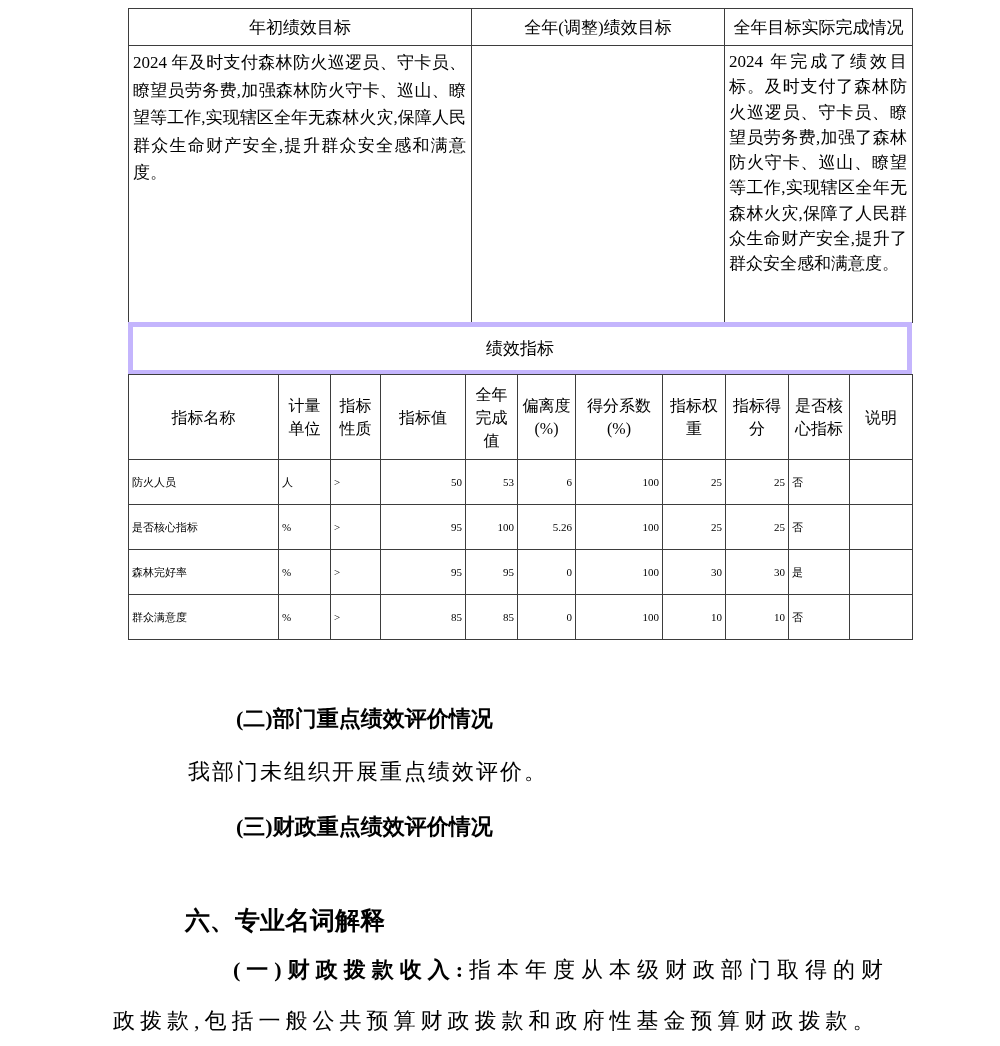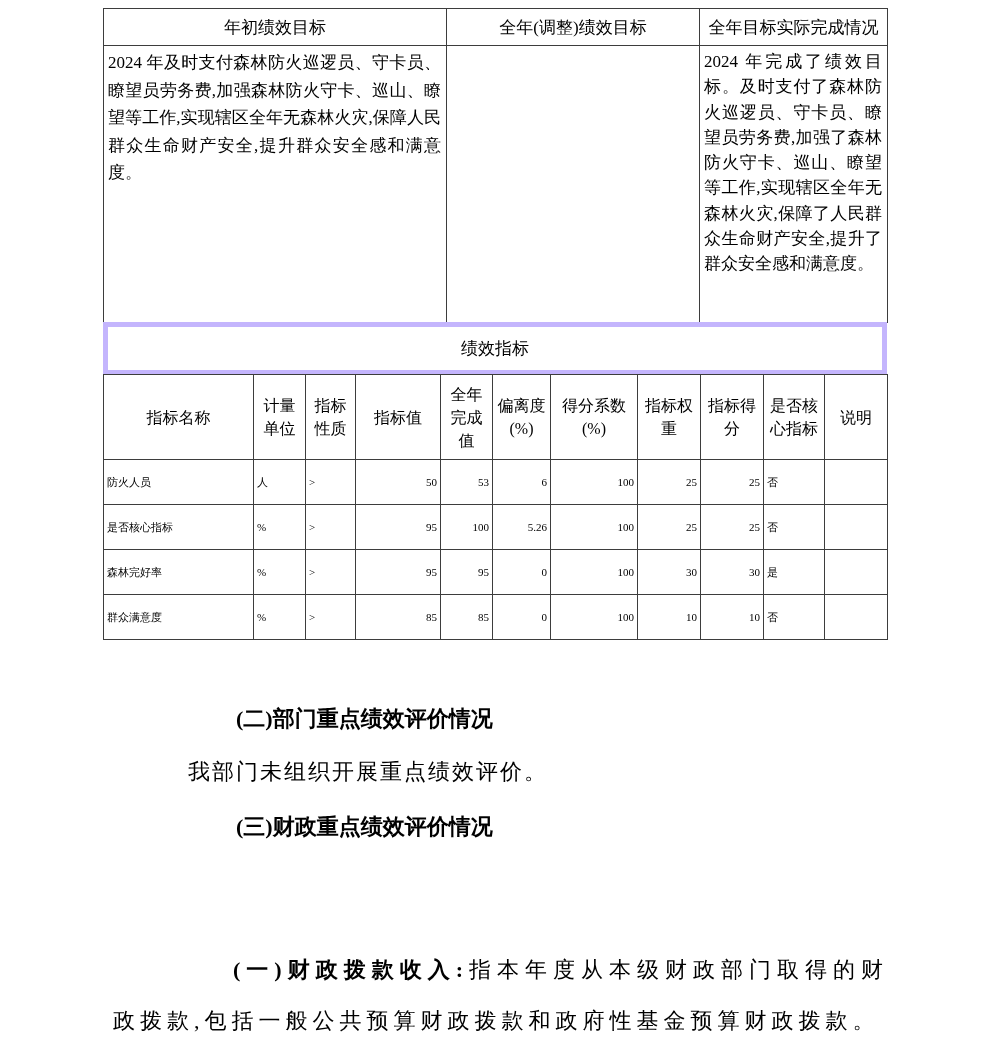--- a/index.html
+++ b/index.html
@@ -13,21 +13,21 @@
     position: relative;
     width: 1000px;
     height: 1046px;
     background: #ffffff;
     overflow: hidden;
   }
 
   
   #table-block {
     position: absolute;
-    left: 103px;
+    left: 128px;
     top: 8px;
     width: 784px;
   }
   table.t {
     border-collapse: collapse;
     table-layout: fixed;
     width: 784px;
   }
   table.t th, table.t td {
     border: 1px solid #3d3d3d;
@@ -231,20 +231,21 @@
       </table>
   </div>
 
   <div class="line bold-serif" style="left:188px; top:704px;">(二)部门重点绩效评价情况</div>
 
   <div class="line spaced" style="left:188px; top:757px;">我部门未组织开展重点绩效评价。</div>
 
   <div class="line bold-serif" style="left:188px; top:812px;">(三)财政重点绩效评价情况</div>
 
 
+  <div class="line chapter" style="left:185px; top:905px;">六、专业名词解释</div>
 
   <div class="line spaced6" style="left:185px; top:955px;">
     <span class="bold-serif">(一)财政拨款收入:</span><span>指本年度从本级财政部门取得的财</span>
   </div>
 
   <div class="line spaced5" style="left:113px; top:1006px;">政拨款,包括一般公共预算财政拨款和政府性基金预算财政拨款。</div>
 
 </div>
 
 </body></html>

